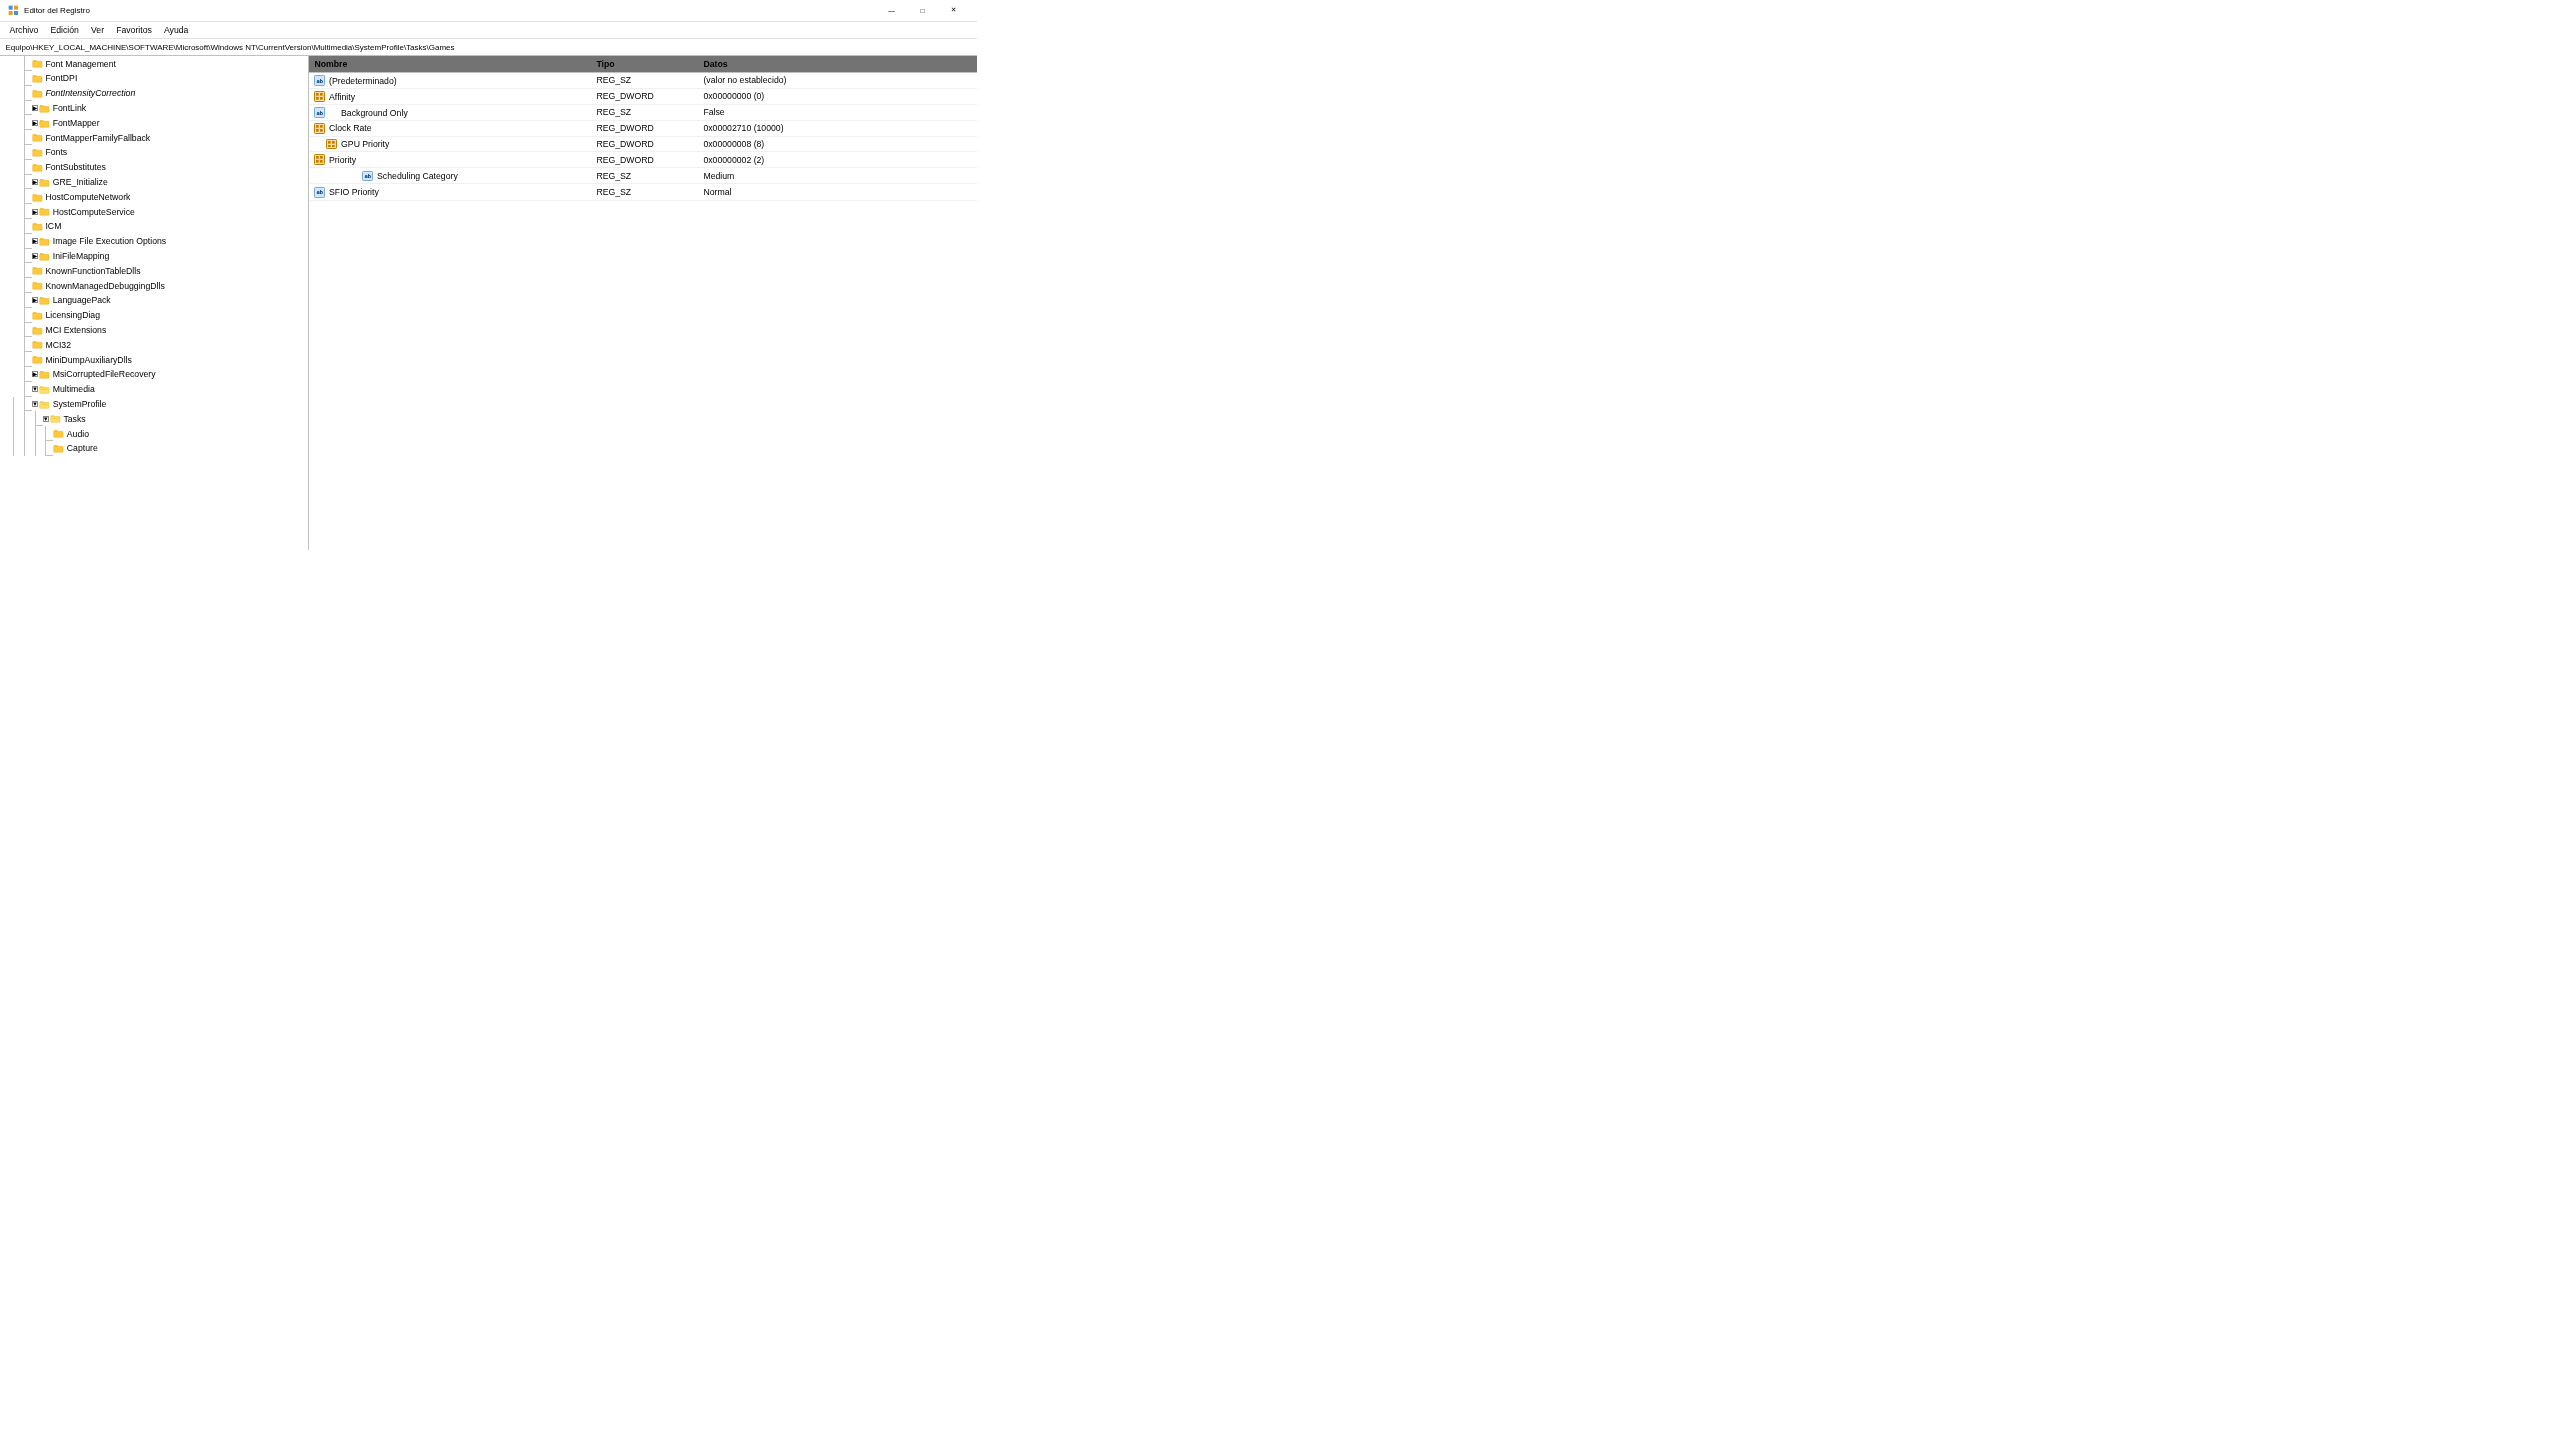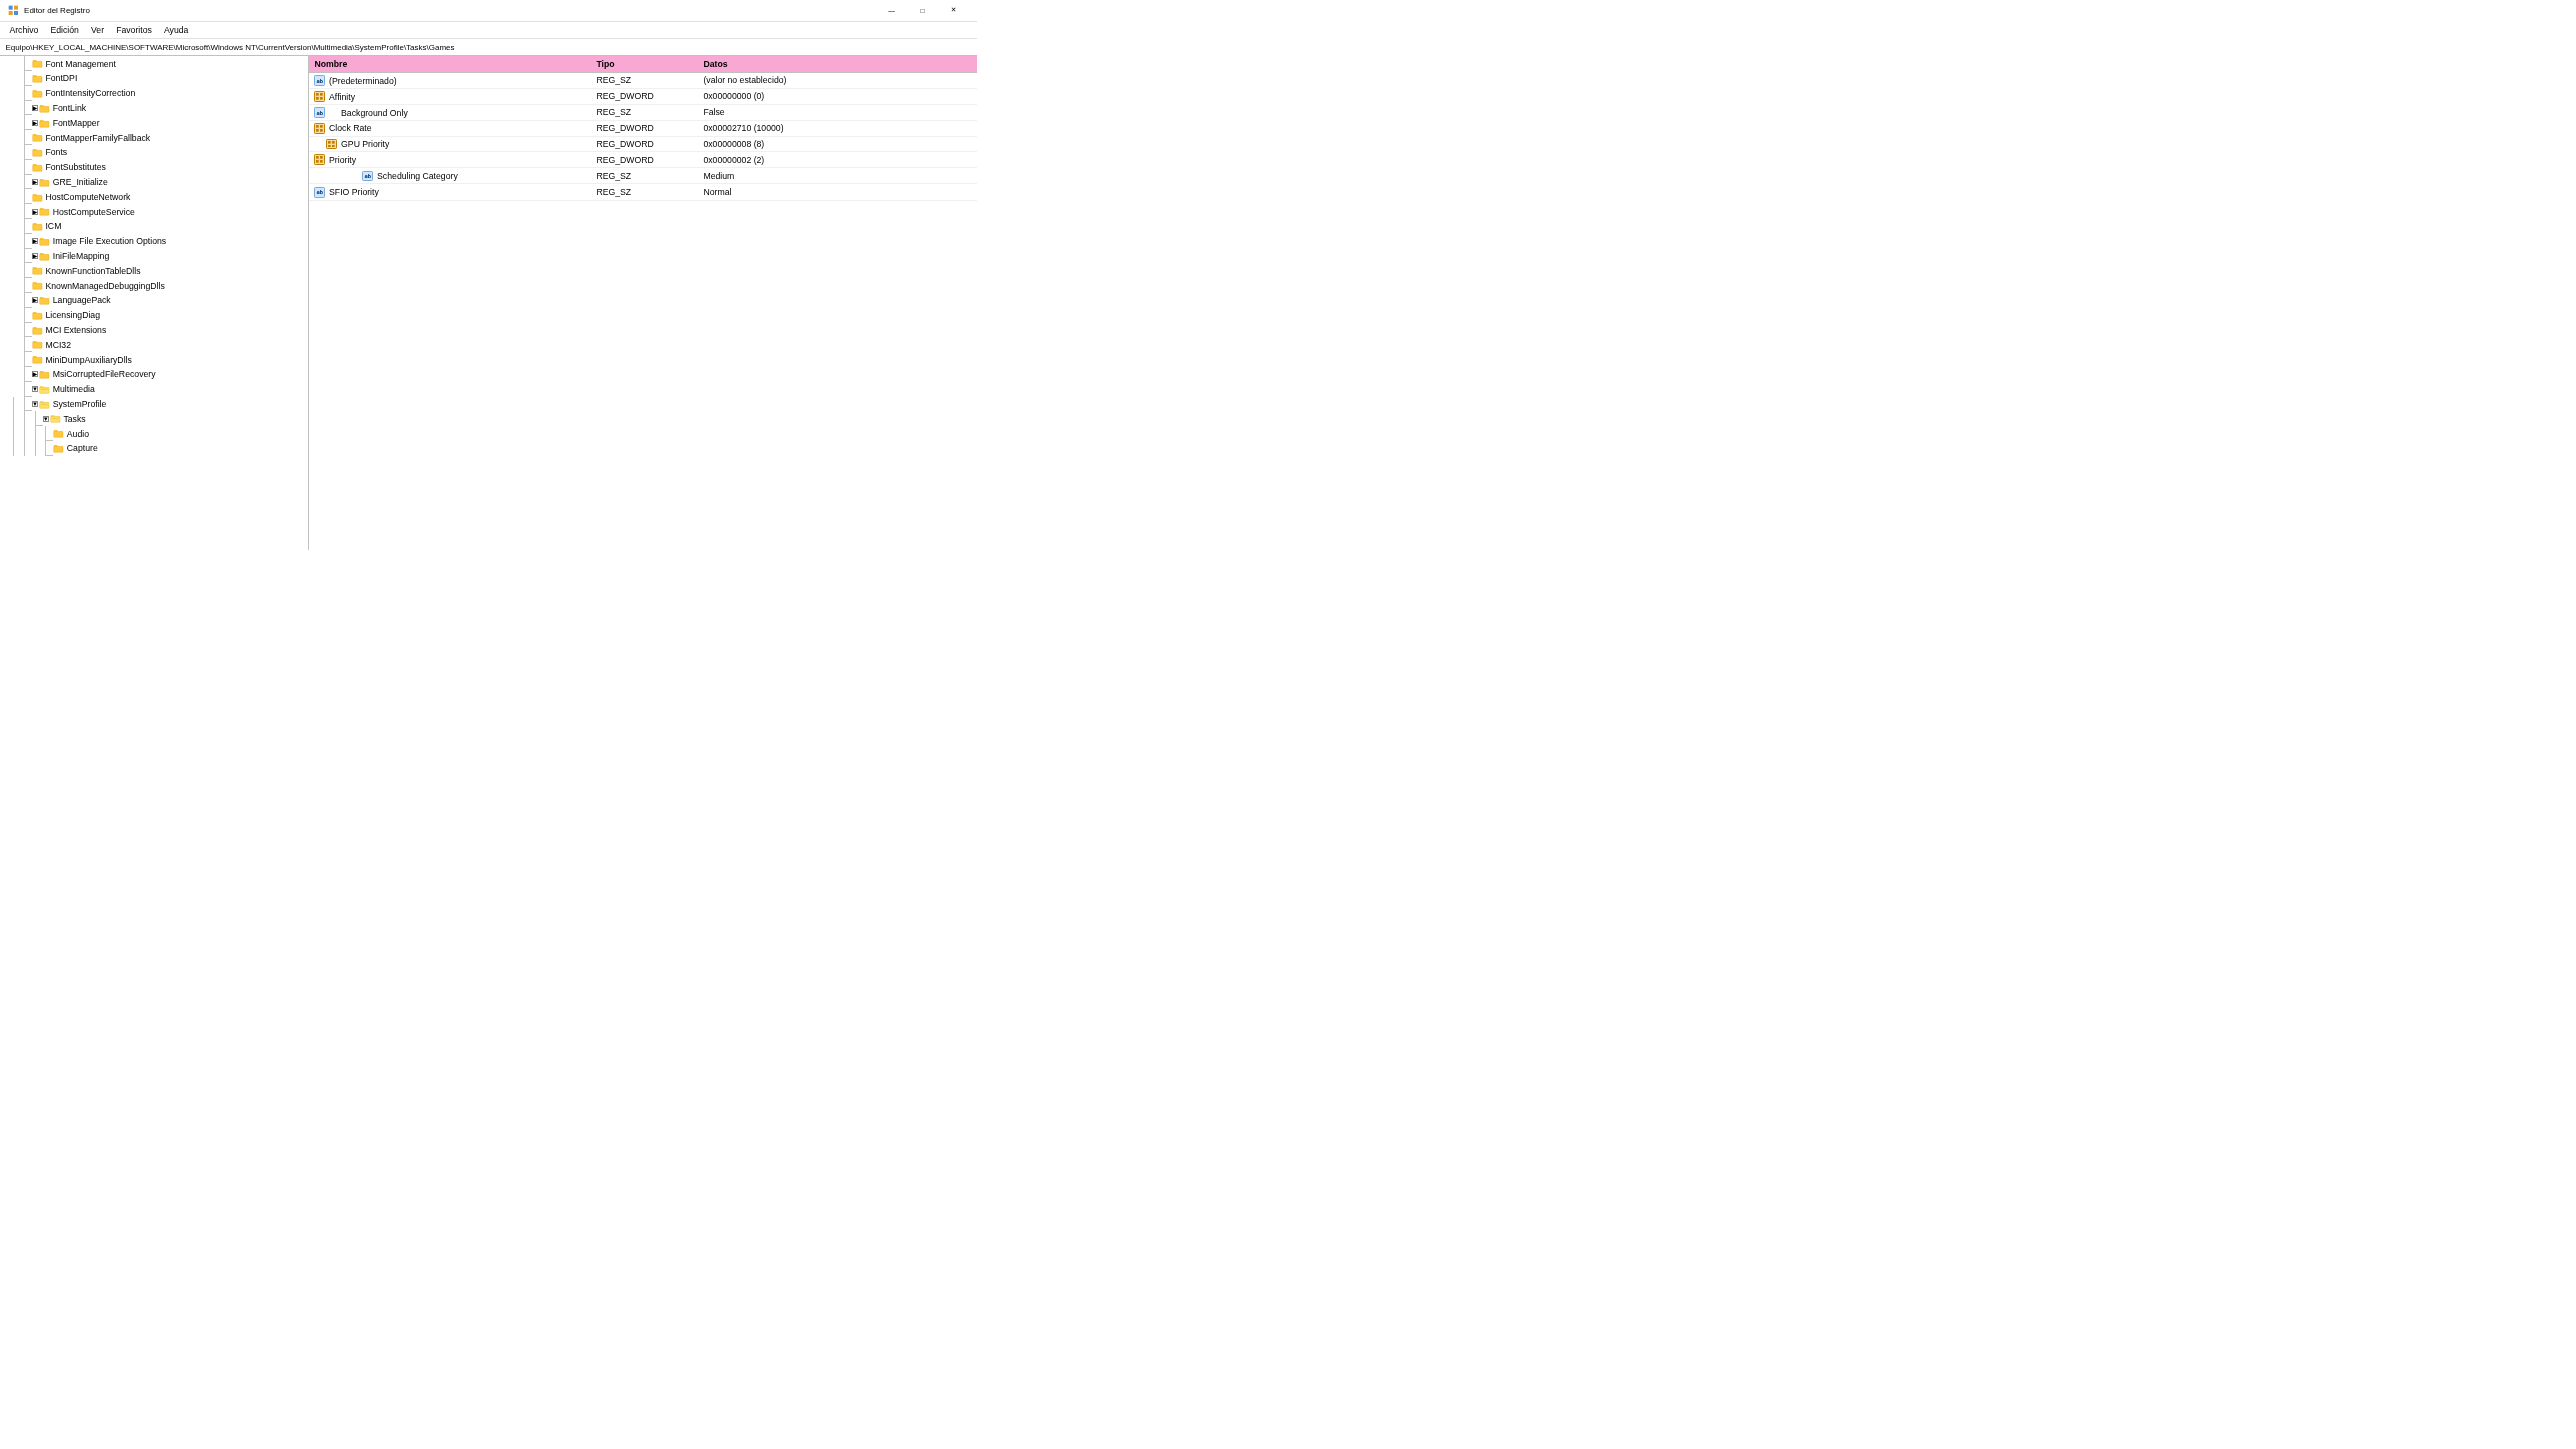--- a/index.html
+++ b/index.html
@@ -114,21 +114,21 @@
     .registry-table {
       width: 100%;
       border-collapse: collapse;
     }
     .registry-table th {
       text-align: left;
       padding: 2.7px 5.4px;
       font-weight: 600;
       font-size: 8.7px;
       border-bottom: 0.7px solid #c0c0c0;
-      background: #f9a8d4;
+      background: #737373;
       position: sticky;
       top: 0;
     }
     .registry-table td {
       padding: 2px 5.4px;
       font-size: 8.7px;
       border-bottom: 0.7px solid #f0f0f0;
       vertical-align: middle;
     }
 
@@ -245,21 +245,21 @@
         <svg width="10.7" height="10.7" viewBox="0 0 16 16" style="margin-right:2.7px;flex-shrink:0;">
           <rect x="1" y="5" width="14" height="9" rx="1" fill="#ffc83d"></rect>
           <rect x="1" y="3" width="6" height="3" rx="1" fill="#ffc83d"></rect>
           <rect x="1" y="5" width="14" height="9" rx="1" fill="none" stroke="#d4a000" stroke-width="0.5"></rect>
         </svg>
         <span>FontDPI</span>
       </span>
     </div>
 
     <div class="tree-item">
-      <span style="display:inline-flex;align-items:center;margin-left:10.7px;">
+      <span style="display:inline-flex;align-items:center;margin-left:10.7px;font-style:italic;">
         <span style="width:10.7px;display:inline-block"></span>
         <span style="width:8px;height:14.8px;border-left:0.7px solid #c0c0c0;border-bottom:0.7px solid #c0c0c0;display:inline-block;flex-shrink:0;"></span>
         <svg width="10.7" height="10.7" viewBox="0 0 16 16" style="margin-right:2.7px;flex-shrink:0;">
           <rect x="1" y="5" width="14" height="9" rx="1" fill="#ffc83d"></rect>
           <rect x="1" y="3" width="6" height="3" rx="1" fill="#ffc83d"></rect>
           <rect x="1" y="5" width="14" height="9" rx="1" fill="none" stroke="#d4a000" stroke-width="0.5"></rect>
         </svg>
         <span>FontIntensityCorrection</span>
       </span>
     </div>

